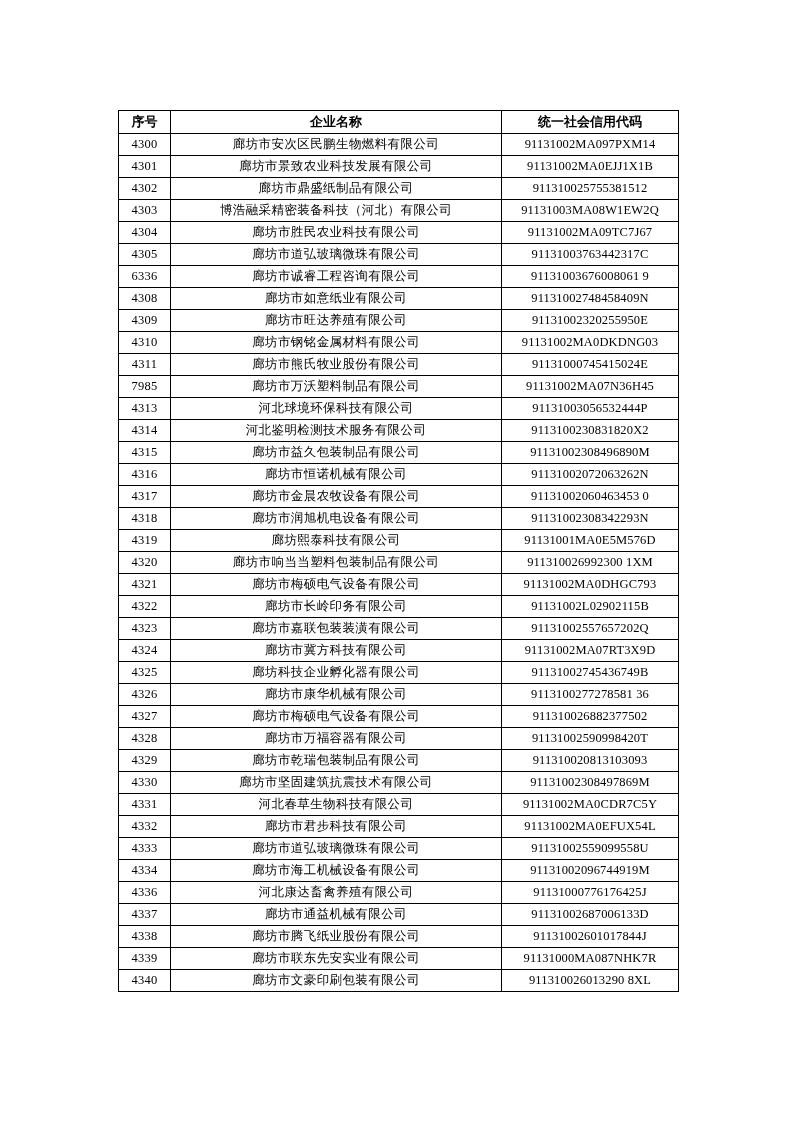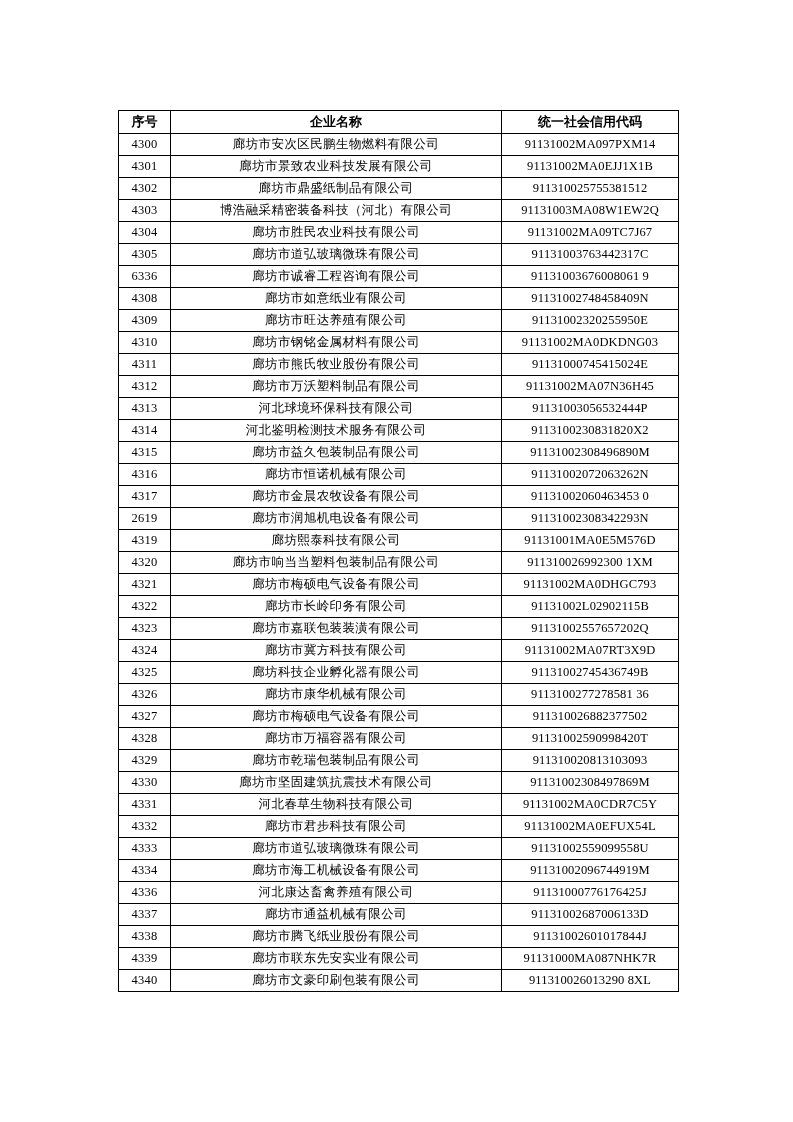--- a/index.html
+++ b/index.html
@@ -149,21 +149,21 @@
             <td class="cell-seq">4310</td>
             <td class="cell-name">廊坊市钢铭金属材料有限公司</td>
             <td class="cell-code">91131002MA0DKDNG03</td>
           </tr>
           <tr>
             <td class="cell-seq">4311</td>
             <td class="cell-name">廊坊市熊氏牧业股份有限公司</td>
             <td class="cell-code">91131000745415024E</td>
           </tr>
           <tr>
-            <td class="cell-seq">4312</td>
+            <td class="cell-seq">7985</td>
             <td class="cell-name">廊坊市万沃塑料制品有限公司</td>
             <td class="cell-code">91131002MA07N36H45</td>
           </tr>
           <tr>
             <td class="cell-seq">4313</td>
             <td class="cell-name">河北球境环保科技有限公司</td>
             <td class="cell-code">91131003056532444P</td>
           </tr>
           <tr>
             <td class="cell-seq">4314</td>
@@ -179,21 +179,21 @@
             <td class="cell-seq">4316</td>
             <td class="cell-name">廊坊市恒诺机械有限公司</td>
             <td class="cell-code">91131002072063262N</td>
           </tr>
           <tr>
             <td class="cell-seq">4317</td>
             <td class="cell-name">廊坊市金晨农牧设备有限公司</td>
             <td class="cell-code">91131002060463453 0</td>
           </tr>
           <tr>
-            <td class="cell-seq">2619</td>
+            <td class="cell-seq">4318</td>
             <td class="cell-name">廊坊市润旭机电设备有限公司</td>
             <td class="cell-code">91131002308342293N</td>
           </tr>
           <tr>
             <td class="cell-seq">4319</td>
             <td class="cell-name">廊坊熙泰科技有限公司</td>
             <td class="cell-code">91131001MA0E5M576D</td>
           </tr>
           <tr>
             <td class="cell-seq">4320</td>

